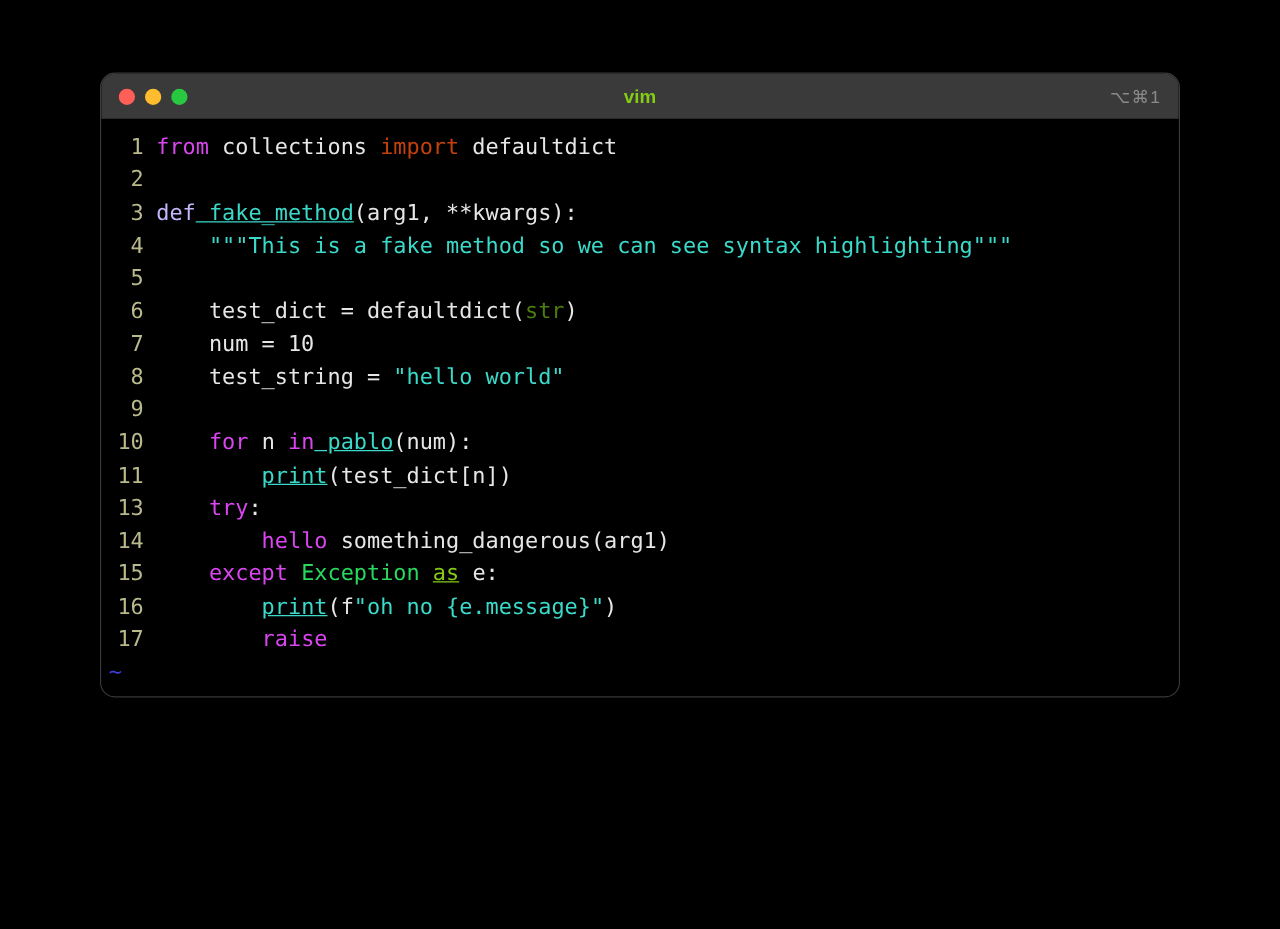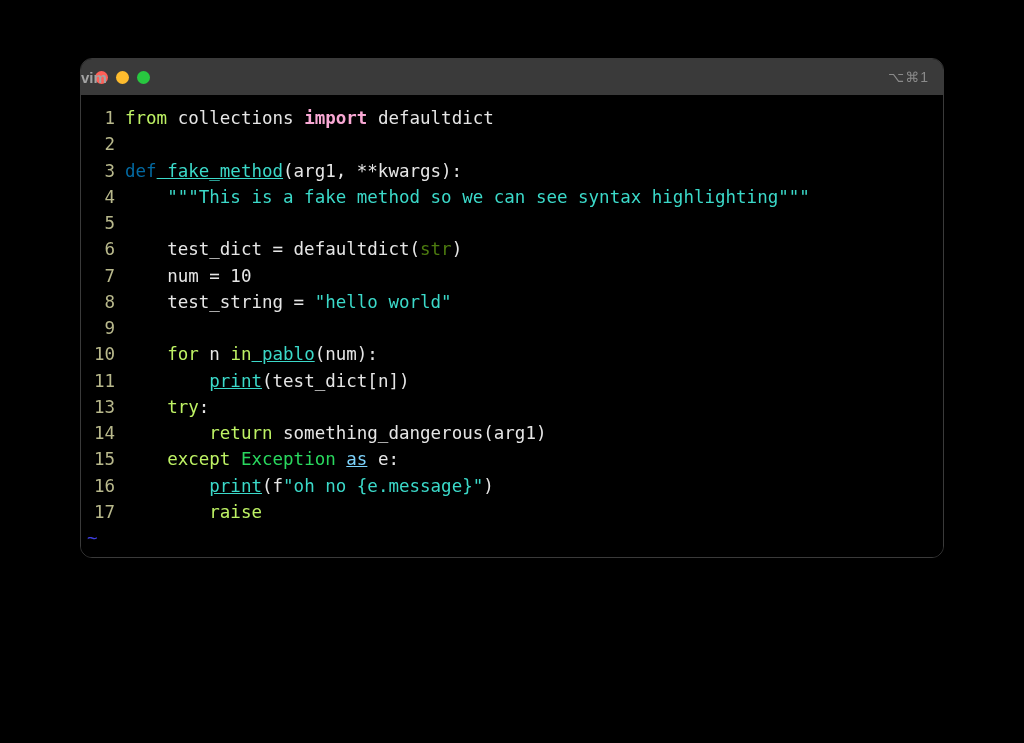--- a/index.html
+++ b/index.html
@@ -33,22 +33,22 @@
     gap: 8px;
     padding-left: 14px;
   }
   .dot { width: 13px; height: 13px; border-radius: 50%; }
   .dot.red { background: #ff5f57; }
   .dot.yellow { background: #febc2e; }
   .dot.green { background: #28c840; }
   .title {
     position: absolute;
     left: 0; right: 0;
-    text-align: left;
-    color: #a3a3a3;
+    text-align: center;
+    color: #84cc16;
     font-size: 15px;
     font-weight: 600;
     font-family: -apple-system, BlinkMacSystemFont, "Segoe UI", sans-serif;
     pointer-events: none;
   }
   .window-badge {
     position: absolute;
     right: 14px;
     color: #8a8a8a;
     font-size: 14px;
@@ -68,31 +68,31 @@
   }
   .gutter {
     width: 44px;
     text-align: right;
     color: #b9b98c;
     padding-right: 10px;
     flex-shrink: 0;
     user-select: none;
   }
   .code { flex: 1; }
-  .tok-kw    { color: #bef264; }     
-  .tok-imp   { color: #f9a8d4; font-weight: bold; }     
-  .tok-def   { color: #0369a1; }
+  .tok-kw    { color: #d946ef; }     
+  .tok-imp   { color: #c2410c; }     
+  .tok-def   { color: #c4b5fd; }
   .tok-fn    { color: #3bd9c9; text-decoration: underline; }     
   .tok-arg   { color: #e6e6e6; }
   .tok-str   { color: #3bd9c9; }
   .tok-doc   { color: #3bd9c9; }
   .tok-num   { color: #e6e6e6; }
   .tok-type  { color: #4d7c0f; }
   .tok-exc   { color: #29d85e; }
-  .tok-as    { color: #7dd3fc; text-decoration: underline; }
+  .tok-as    { color: #84cc16; text-decoration: underline; }
   .cursor-block {
     display: inline-block;
     width: 10px;
     height: 20px;
     background: #c7c7c7;
     vertical-align: text-bottom;
     margin-bottom: 2px;
   }
   .tilde-line {
     padding-left: 6px;
@@ -176,21 +176,21 @@
     </div>
 
 
     <div class="line">
       <span class="gutter">13</span>
       <span class="code"><span>    </span><span class="tok-kw">try</span><span>:</span></span>
     </div>
 
     <div class="line">
       <span class="gutter">14</span>
-      <span class="code"><span>        </span><span class="tok-kw">return</span><span> something_dangerous(arg1)</span></span>
+      <span class="code"><span>        </span><span class="tok-kw">hello</span><span> something_dangerous(arg1)</span></span>
     </div>
 
     <div class="line">
       <span class="gutter">15</span>
       <span class="code"><span>    </span><span class="tok-kw">except</span><span> </span><span class="tok-exc">Exception</span><span> </span><span class="tok-as">as</span><span> e:</span></span>
     </div>
 
     <div class="line">
       <span class="gutter">16</span>
       <span class="code"><span>        </span><span class="tok-fn">print</span><span>(f</span><span class="tok-str">"oh no {e.message}"</span><span>)</span></span>

